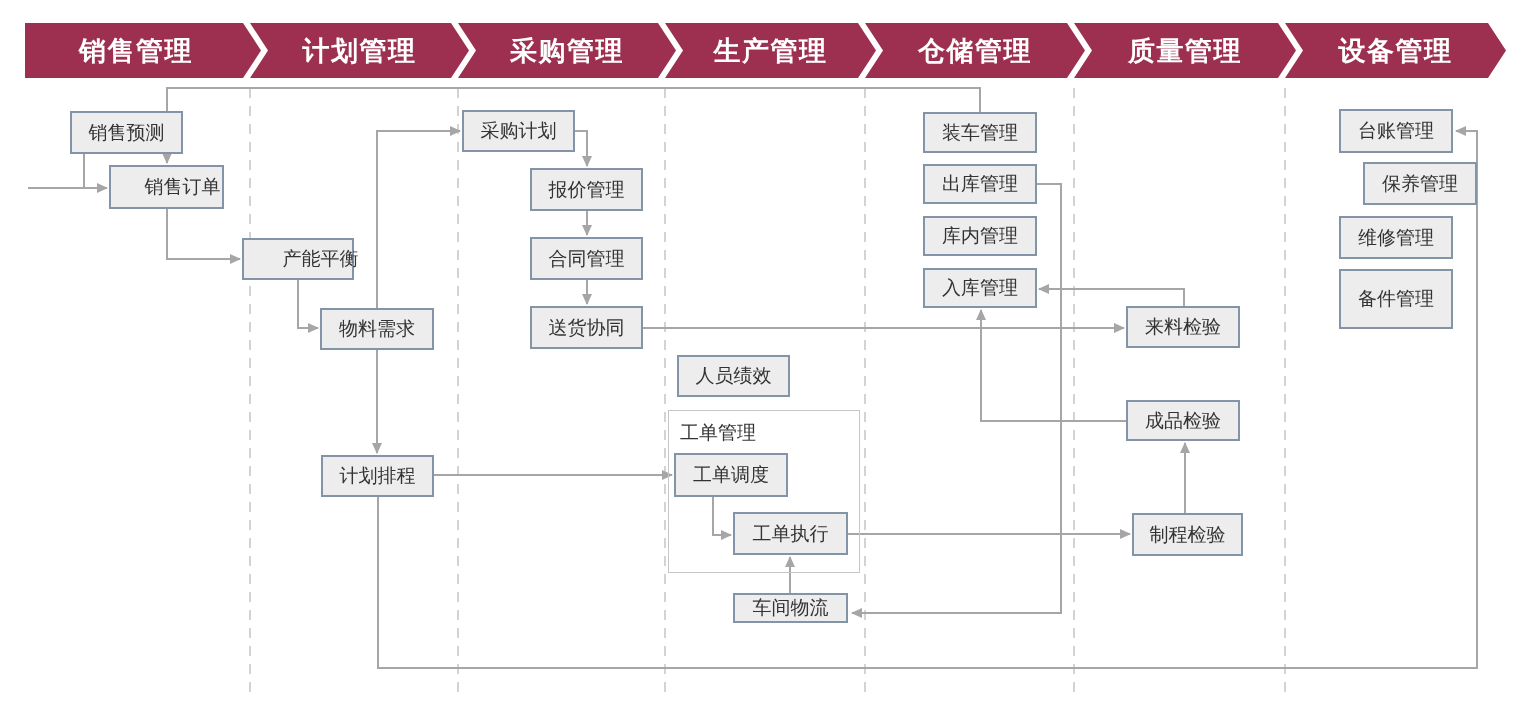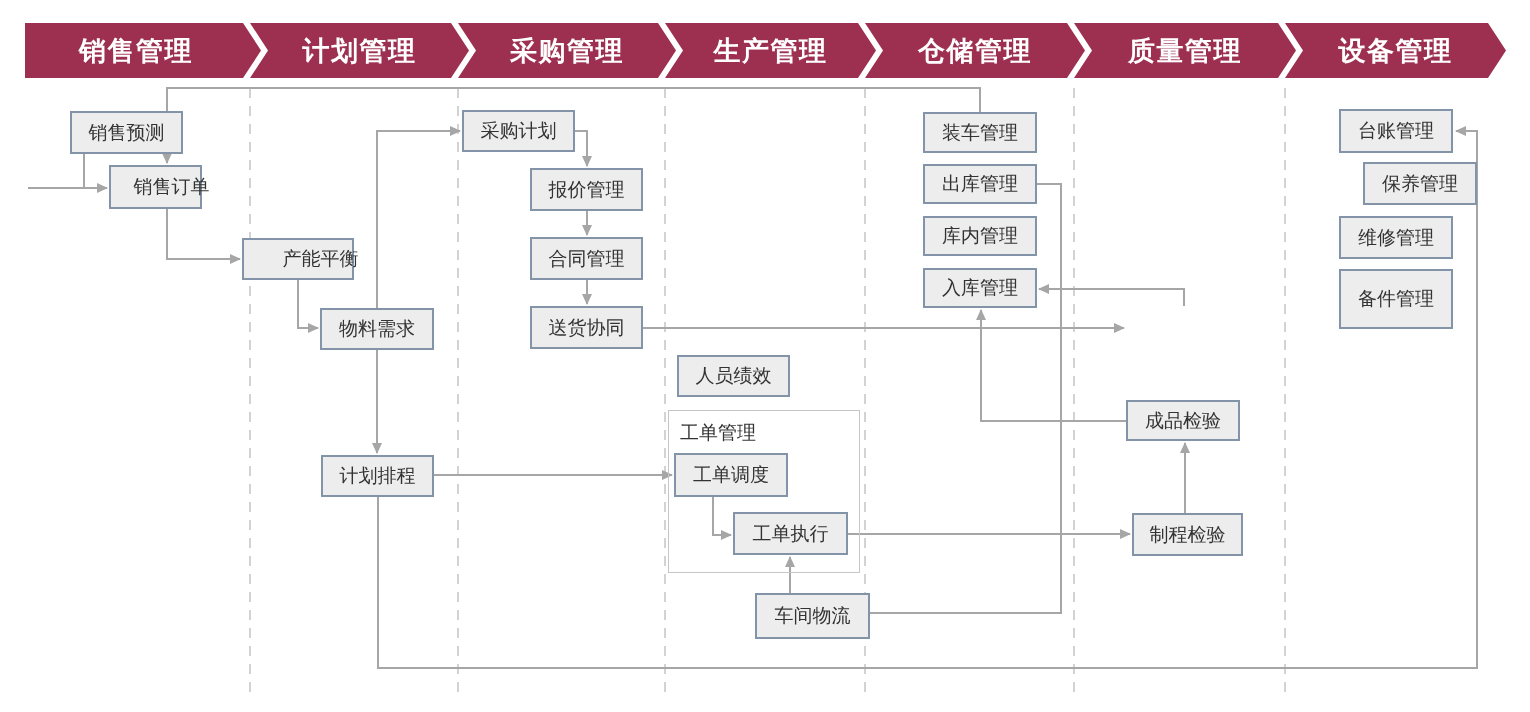--- a/index.html
+++ b/index.html
@@ -93,36 +93,37 @@
       <span>质量管理</span>
     </div>
   <div class="band chev" style="left:1285px;width:221px;">
       <span>设备管理</span>
     </div>
 
   <div class="groupbox" style="left:668px;top:410px;width:192px;height:163px;"></div>
   <div class="grouplabel" style="left:680px;top:420px;">工单管理</div>
 
   <div class="node" style="left:31px;top:111px;width:113px;height:43px;margin-left:39px;">销售预测</div>
-  <div class="node" style="left:109px;top:165px;width:93px;height:44px;padding-left:32px;">销售订单</div>
+  <div class="node" style="left:109px;top:165px;width:115px;height:44px;padding-left:32px;">销售订单</div>
   <div class="node" style="left:242px;top:238px;width:112px;height:42px;padding-left:45px;">产能平衡</div>
   <div class="node" style="left:320px;top:308px;width:114px;height:42px;">物料需求</div>
   <div class="node" style="left:321px;top:455px;width:113px;height:42px;">计划排程</div>
   <div class="node" style="left:462px;top:110px;width:113px;height:42px;">采购计划</div>
   <div class="node" style="left:530px;top:168px;width:113px;height:43px;">报价管理</div>
   <div class="node" style="left:530px;top:237px;width:113px;height:43px;">合同管理</div>
   <div class="node" style="left:530px;top:306px;width:113px;height:43px;">送货协同</div>
   <div class="node" style="left:677px;top:355px;width:113px;height:42px;">人员绩效</div>
   <div class="node" style="left:674px;top:453px;width:114px;height:44px;">工单调度</div>
   <div class="node" style="left:733px;top:512px;width:115px;height:43px;">工单执行</div>
-  <div class="node" style="left:755px;top:593px;width:115px;height:46px;">车间物流</div>
+  <div class="node" style="left:733px;top:593px;width:115px;height:30px;">车间物流</div>
   <div class="node" style="left:923px;top:112px;width:114px;height:41px;">装车管理</div>
   <div class="node" style="left:923px;top:164px;width:114px;height:40px;">出库管理</div>
   <div class="node" style="left:923px;top:216px;width:114px;height:40px;">库内管理</div>
   <div class="node" style="left:923px;top:268px;width:114px;height:40px;">入库管理</div>
+  <div class="node" style="left:1126px;top:306px;width:114px;height:42px;">来料检验</div>
   <div class="node" style="left:1126px;top:400px;width:114px;height:41px;">成品检验</div>
   <div class="node" style="left:1132px;top:513px;width:111px;height:43px;">制程检验</div>
   <div class="node" style="left:1339px;top:109px;width:114px;height:44px;">台账管理</div>
   <div class="node" style="left:1339px;top:162px;width:114px;height:43px;margin-left:24px;">保养管理</div>
   <div class="node" style="left:1339px;top:216px;width:114px;height:43px;">维修管理</div>
   <div class="node" style="left:1339px;top:269px;width:114px;height:60px;">备件管理</div>
 
 </div>
 
 </body></html>

